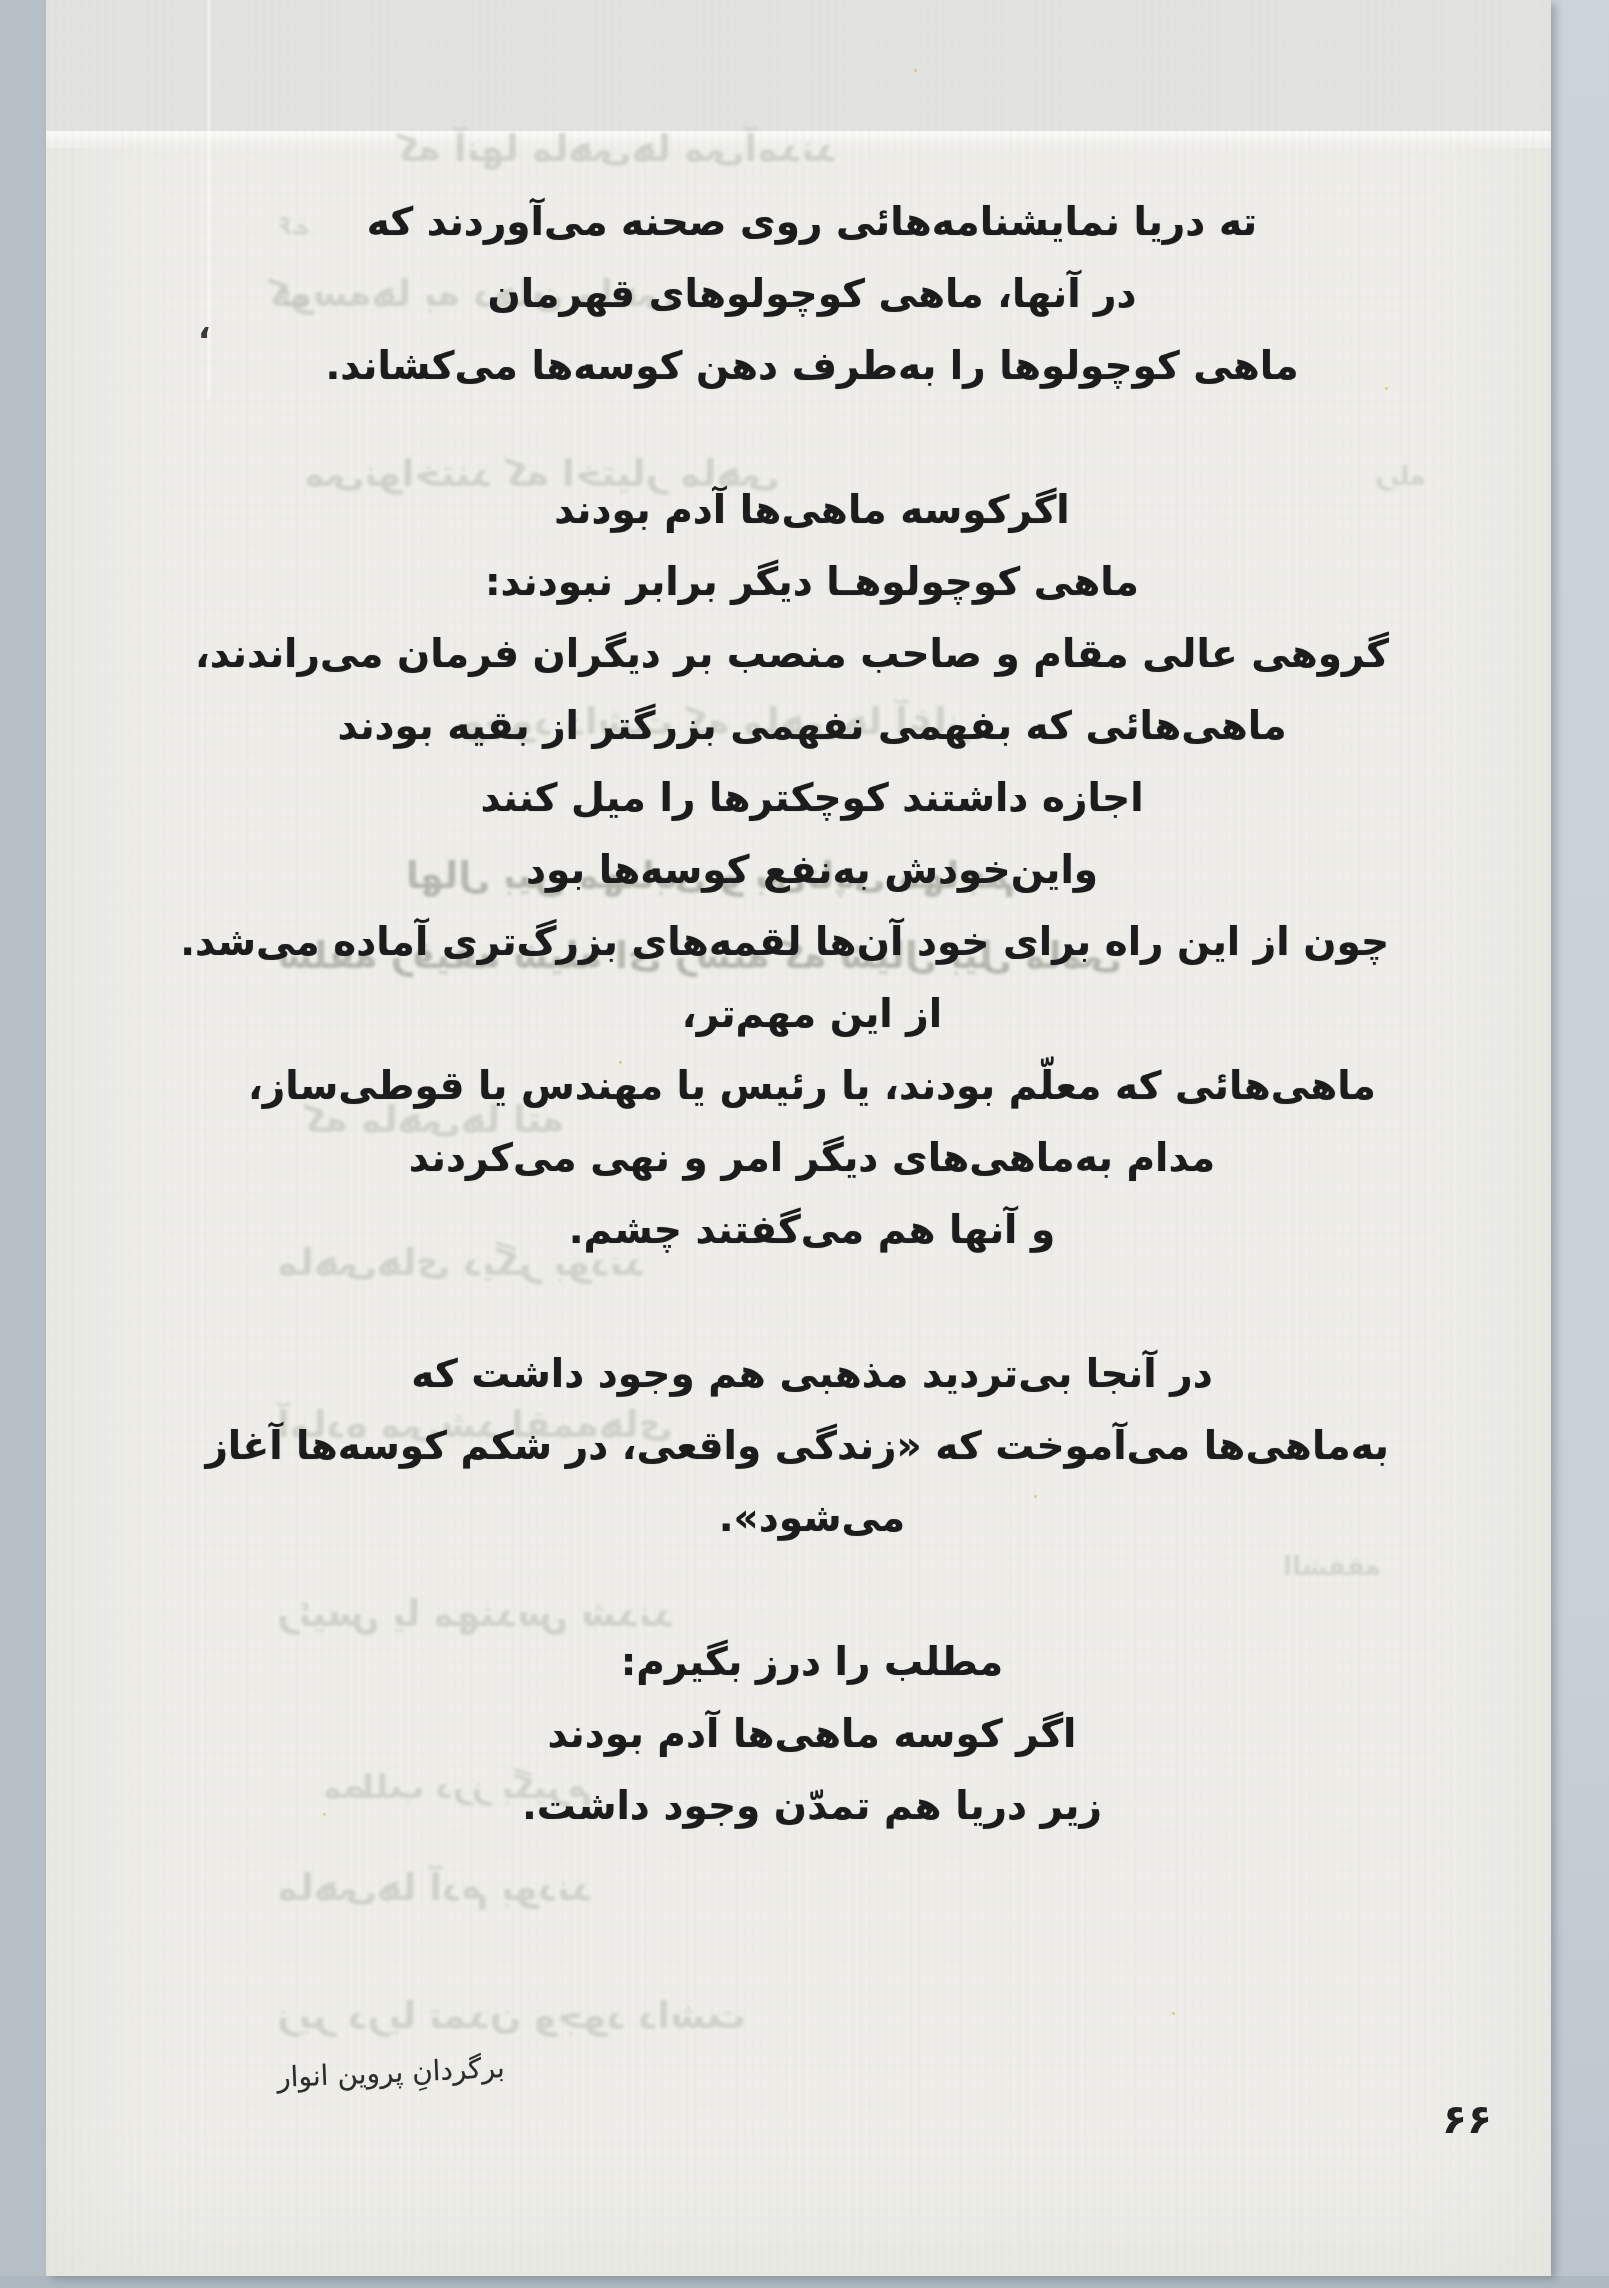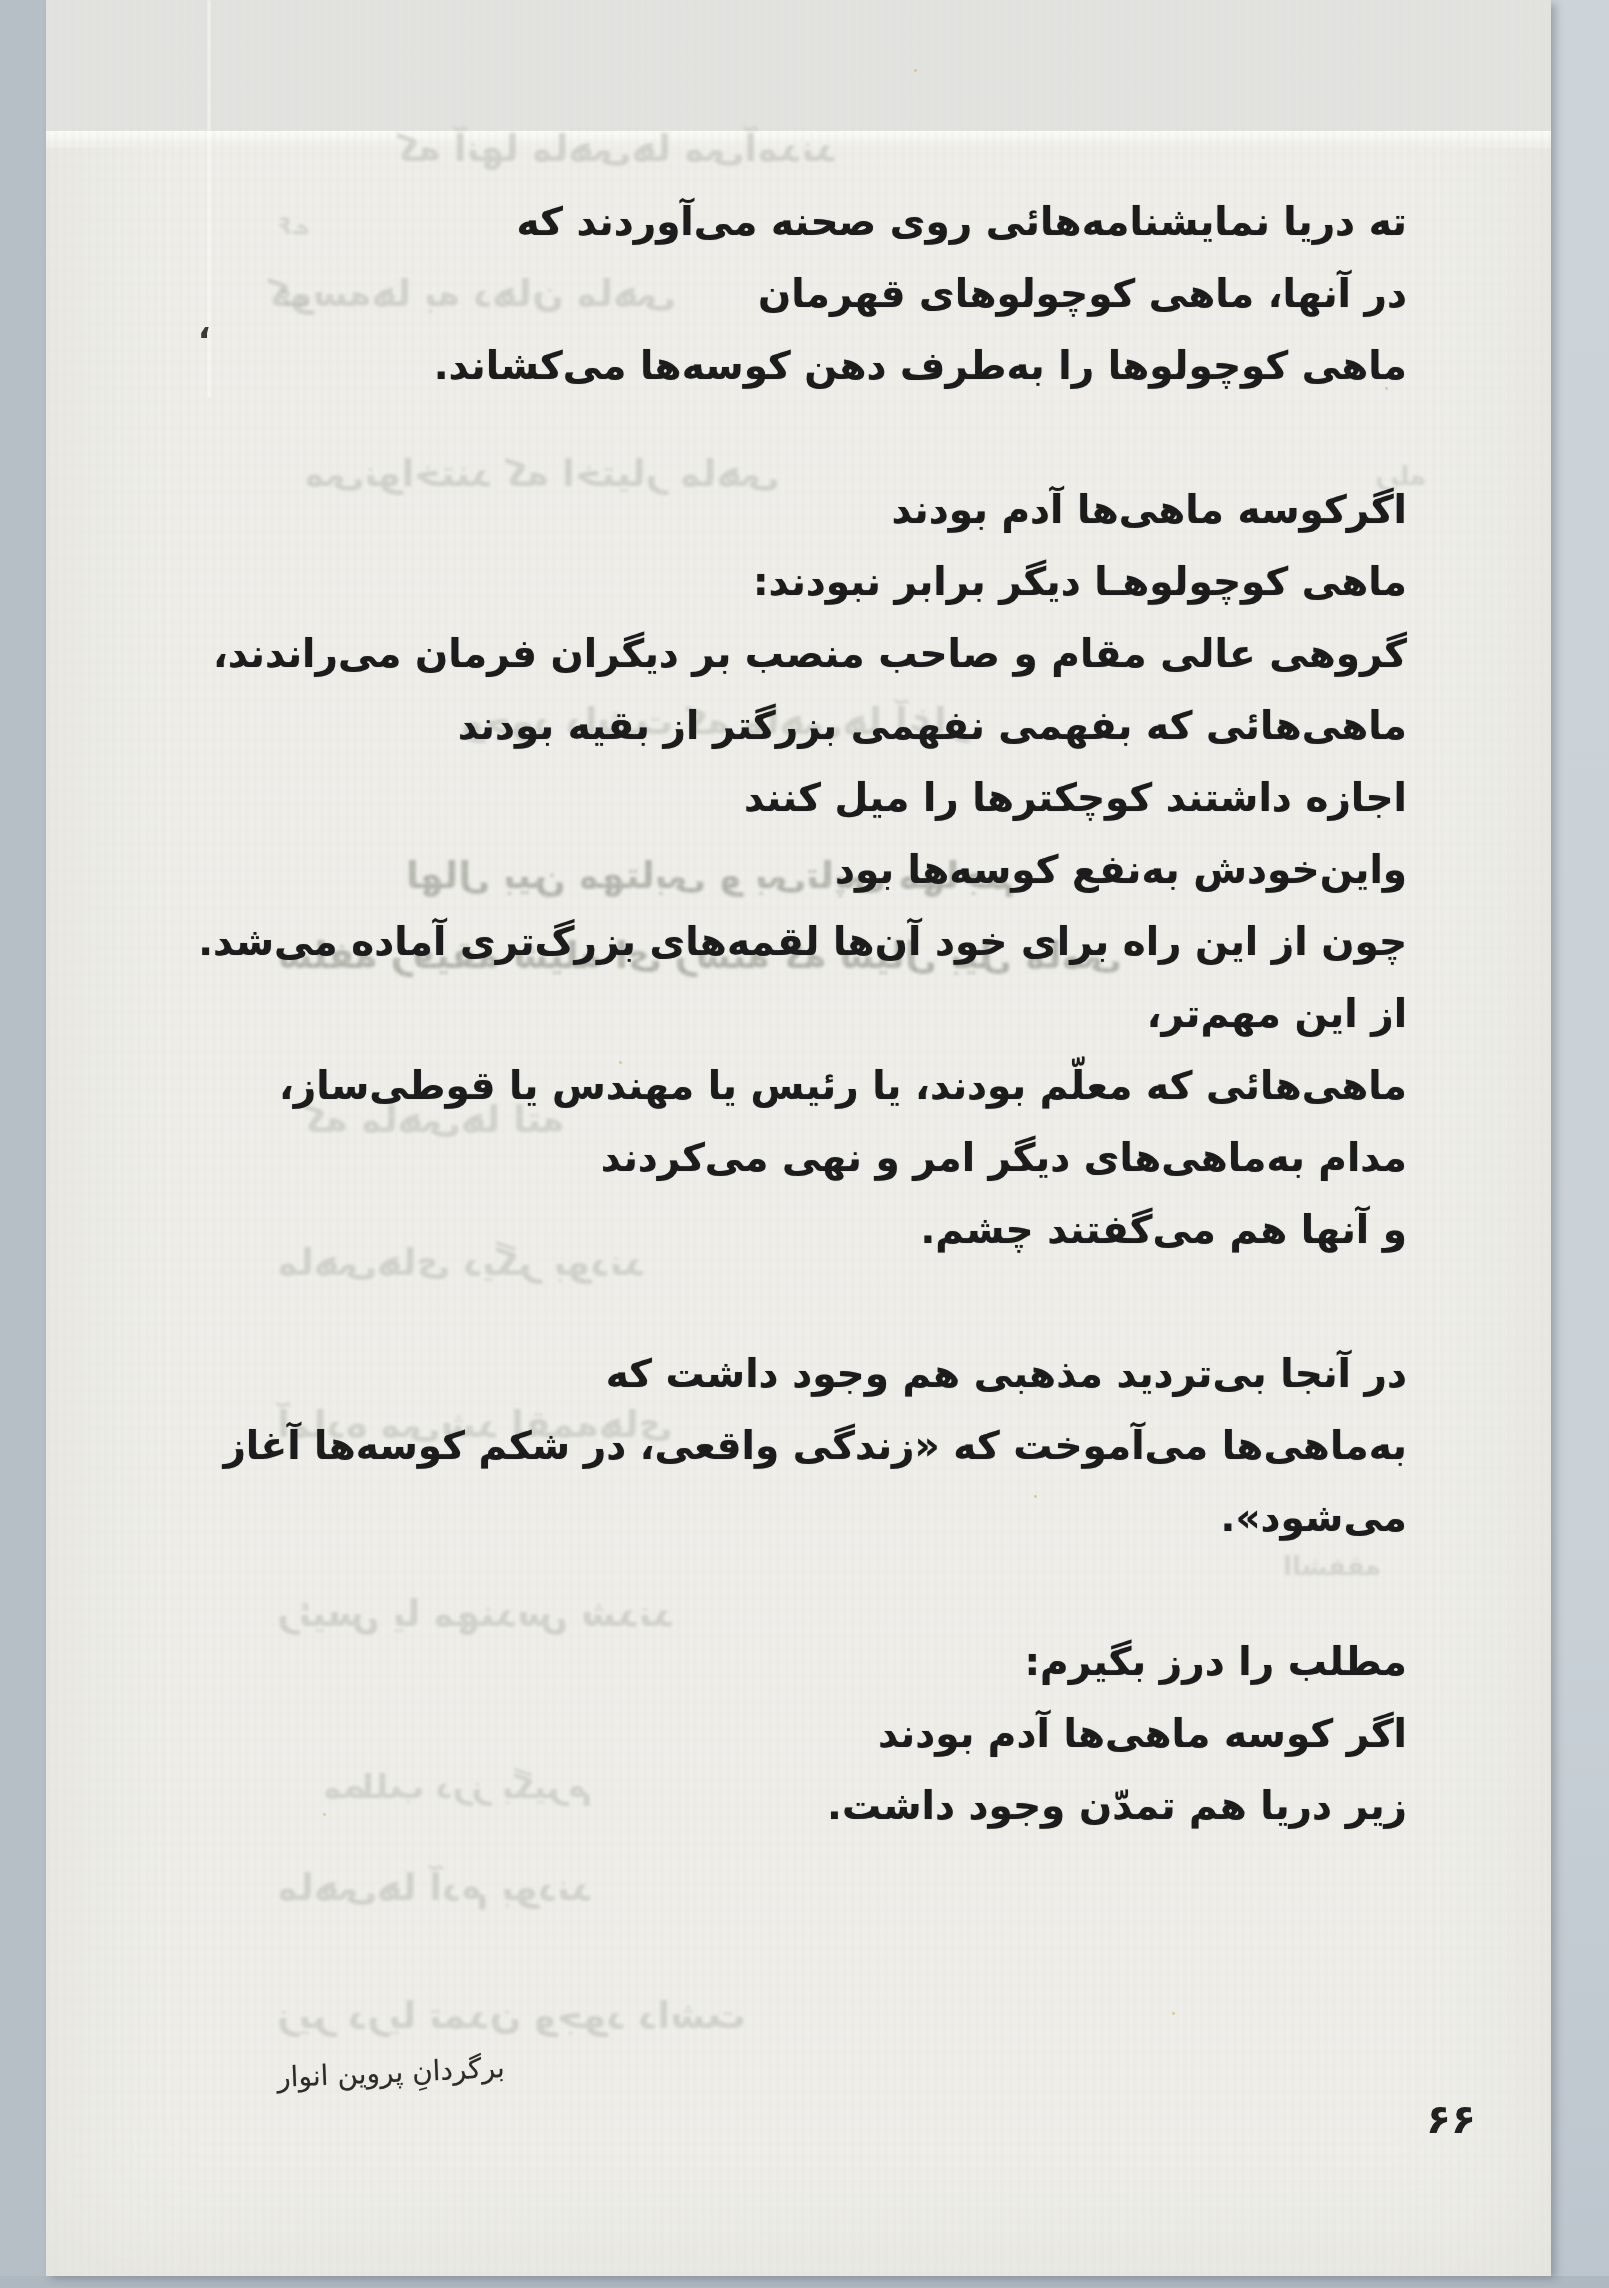--- a/index.html
+++ b/index.html
@@ -27,35 +27,35 @@
     background:linear-gradient(180deg,#fafbf7,#efeeea);}
   .crease{position:absolute;left:162px;top:0;width:1.8px;height:397px;
     background:rgba(255,255,252,.75);filter:blur(0.9px);}
   .specks{position:absolute;left:868px;top:69px;width:2.8px;height:2.8px;border-radius:50%;
     background:#d8c77e;
     box-shadow:471px 318px 0 #d9cb86, -295px 992px 0 #d5c67f, 258px 1943px 0 #d9cb86,
                -591px 1744px 0 #dccf8e, 120px 1426px 0 #d5c67f;}
 
   
   .poem{
-    position:absolute;top:186px;right:144px;width:1154px;
-    direction:rtl;text-align:right;
+    position:absolute;top:186px;right:162px;width:1154px;
+    direction:rtl;text-align:center;
     font-size:39px;line-height:72px;font-weight:bold;color:#1c1c1c;
     text-shadow:0 0 0.9px rgba(20,20,20,.45);
   }
   .stanza{margin:0 0 72px 0;}
   .poem .line{white-space:nowrap;}
 
   .credit{
     position:absolute;left:231px;top:2056px;
     direction:rtl;font-size:28px;font-weight:normal;color:#2c2c29;
     transform:rotate(-2.5deg);text-shadow:0 0 0.9px rgba(40,40,40,.3);
   }
   .pagenum{
-    position:absolute;right:75px;top:2095px;
+    position:absolute;right:59px;top:2095px;
     font-size:41px;font-weight:bold;color:#212121;direction:rtl;
   }
   .stray-mark{
     position:absolute;left:152px;top:307px;
     font-size:33px;font-weight:bold;color:#3a3a37;direction:rtl;
   }
 
   
   .bleed{
     position:absolute;direction:rtl;white-space:nowrap;

